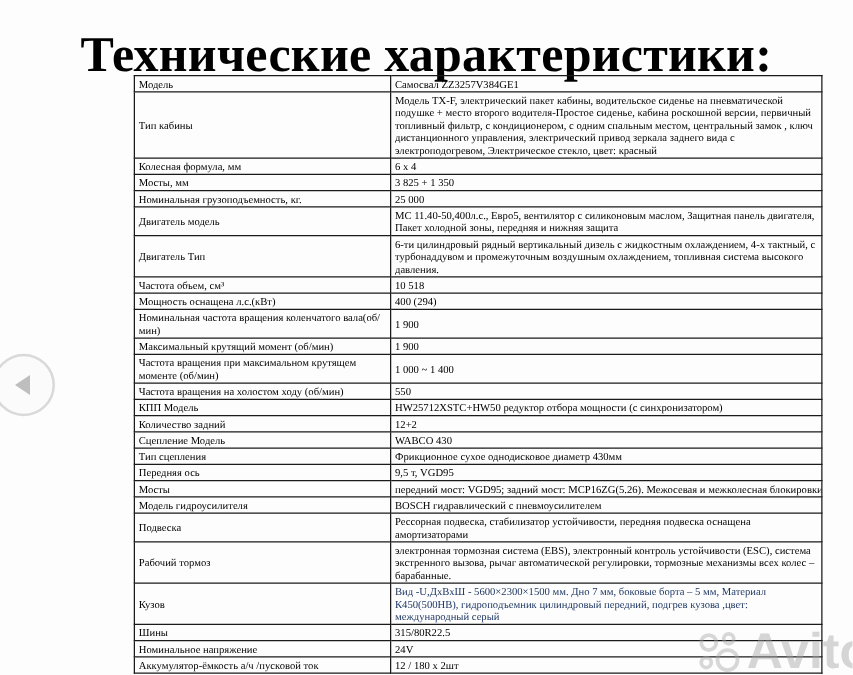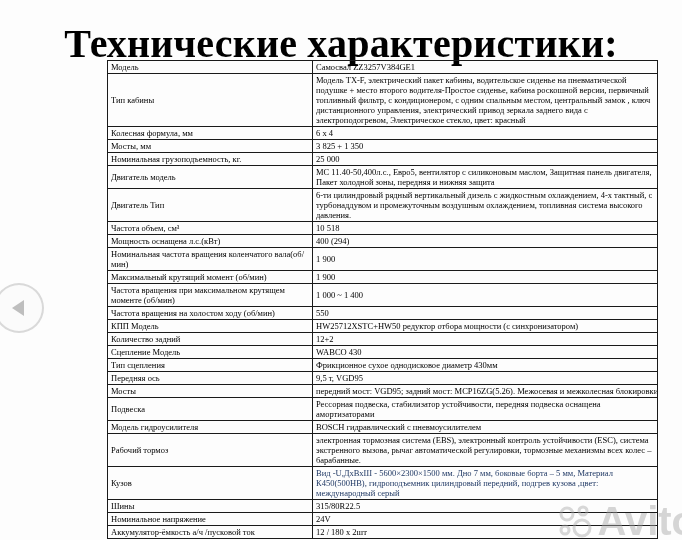--- a/index.html
+++ b/index.html
@@ -176,27 +176,27 @@
     <td class="label">Передняя ось</td>
     <td class="value">9,5 т, VGD95</td>
   </tr>
 
   <tr class="nowrap">
     <td class="label">Мосты</td>
     <td class="value">передний мост: VGD95; задний мост: МСР16ZG(5.26). Межосевая и межколесная блокировки</td>
   </tr>
 
   <tr>
+    <td class="label">Модель гидроусилителя</td>
+    <td class="value">BOSCH  гидравлический с пневмоусилителем</td>
+  </tr>
+
+  <tr>
     <td class="label">Подвеска</td>
     <td class="value">Рессорная подвеска,  стабилизатор устойчивости, передняя подвеска оснащена амортизаторами</td>
-  </tr>
-
-  <tr>
-    <td class="label">Модель гидроусилителя</td>
-    <td class="value">BOSCH  гидравлический с пневмоусилителем</td>
   </tr>
 
   <tr>
     <td class="label">Рабочий тормоз</td>
     <td class="value">электронная тормозная система (EBS), электронный контроль устойчивости (ESC), система экстренного вызова, рычаг автоматической регулировки, тормозные механизмы всех колес – барабанные.</td>
   </tr>
 
   <tr>
     <td class="label">Кузов</td>
     <td class="value" style="color: rgb(31, 56, 100);">Вид -U,ДхВхШ - 5600×2300×1500 мм. Дно 7 мм, боковые борта – 5 мм, Материал К450(500НВ), гидроподъемник цилиндровый передний, подгрев кузова ,цвет: международный серый</td>

